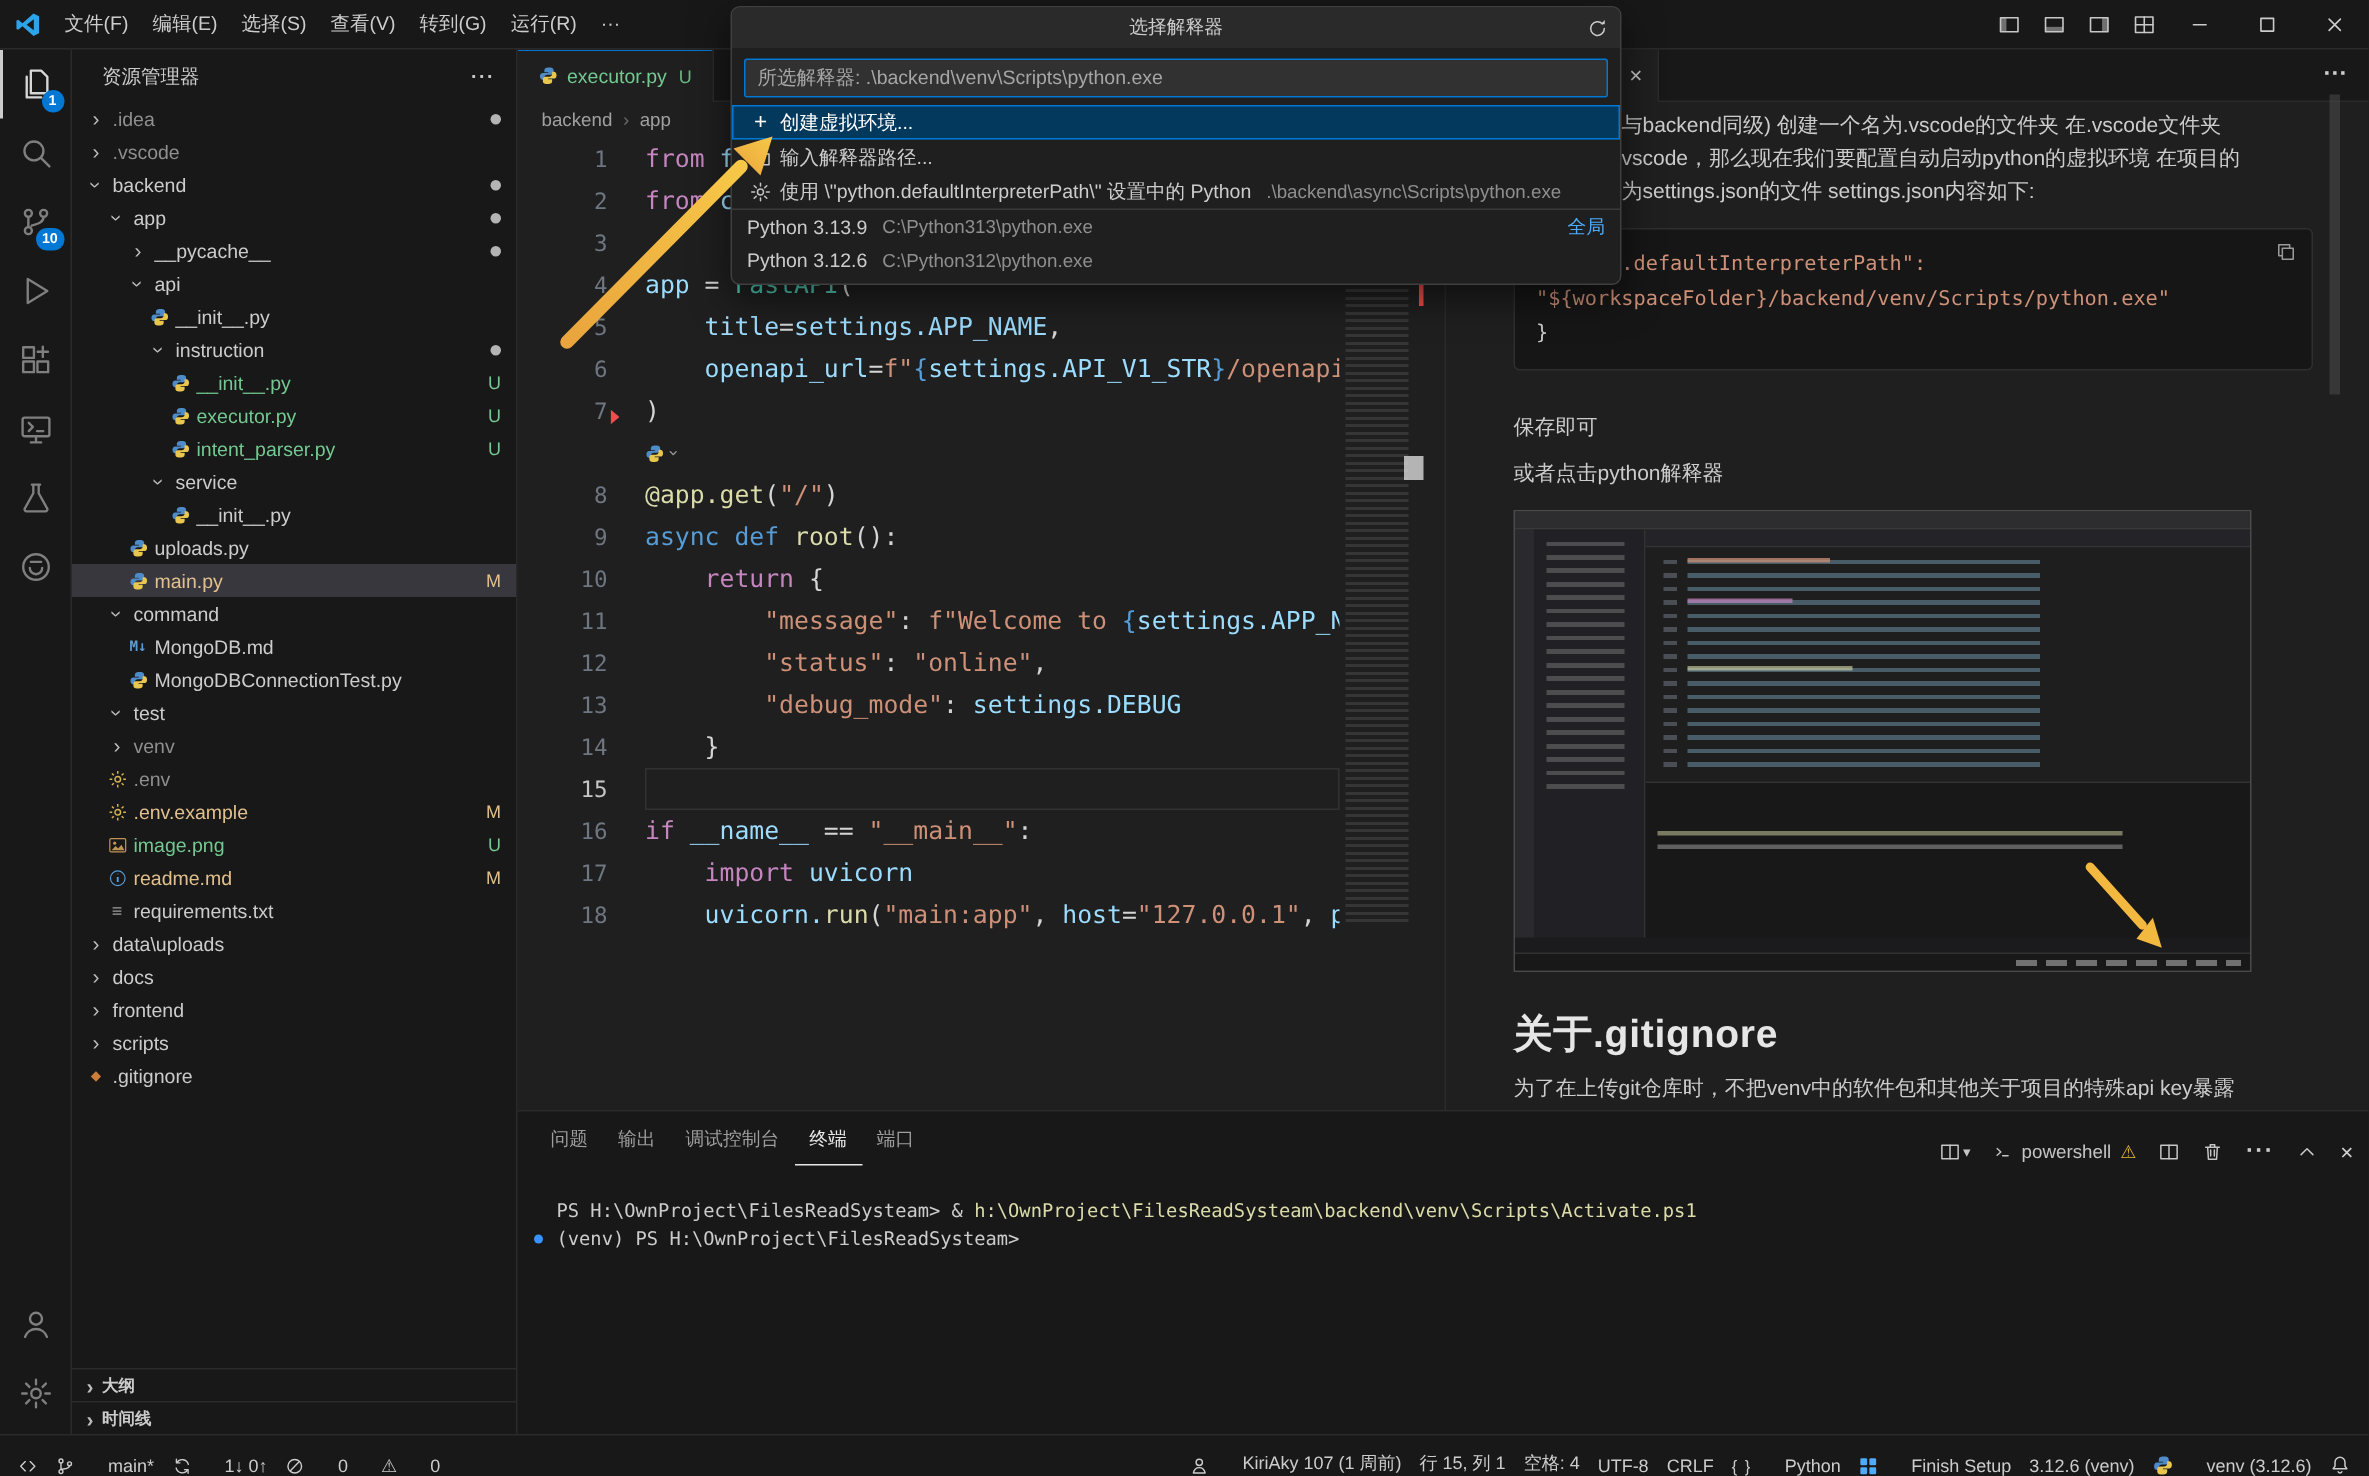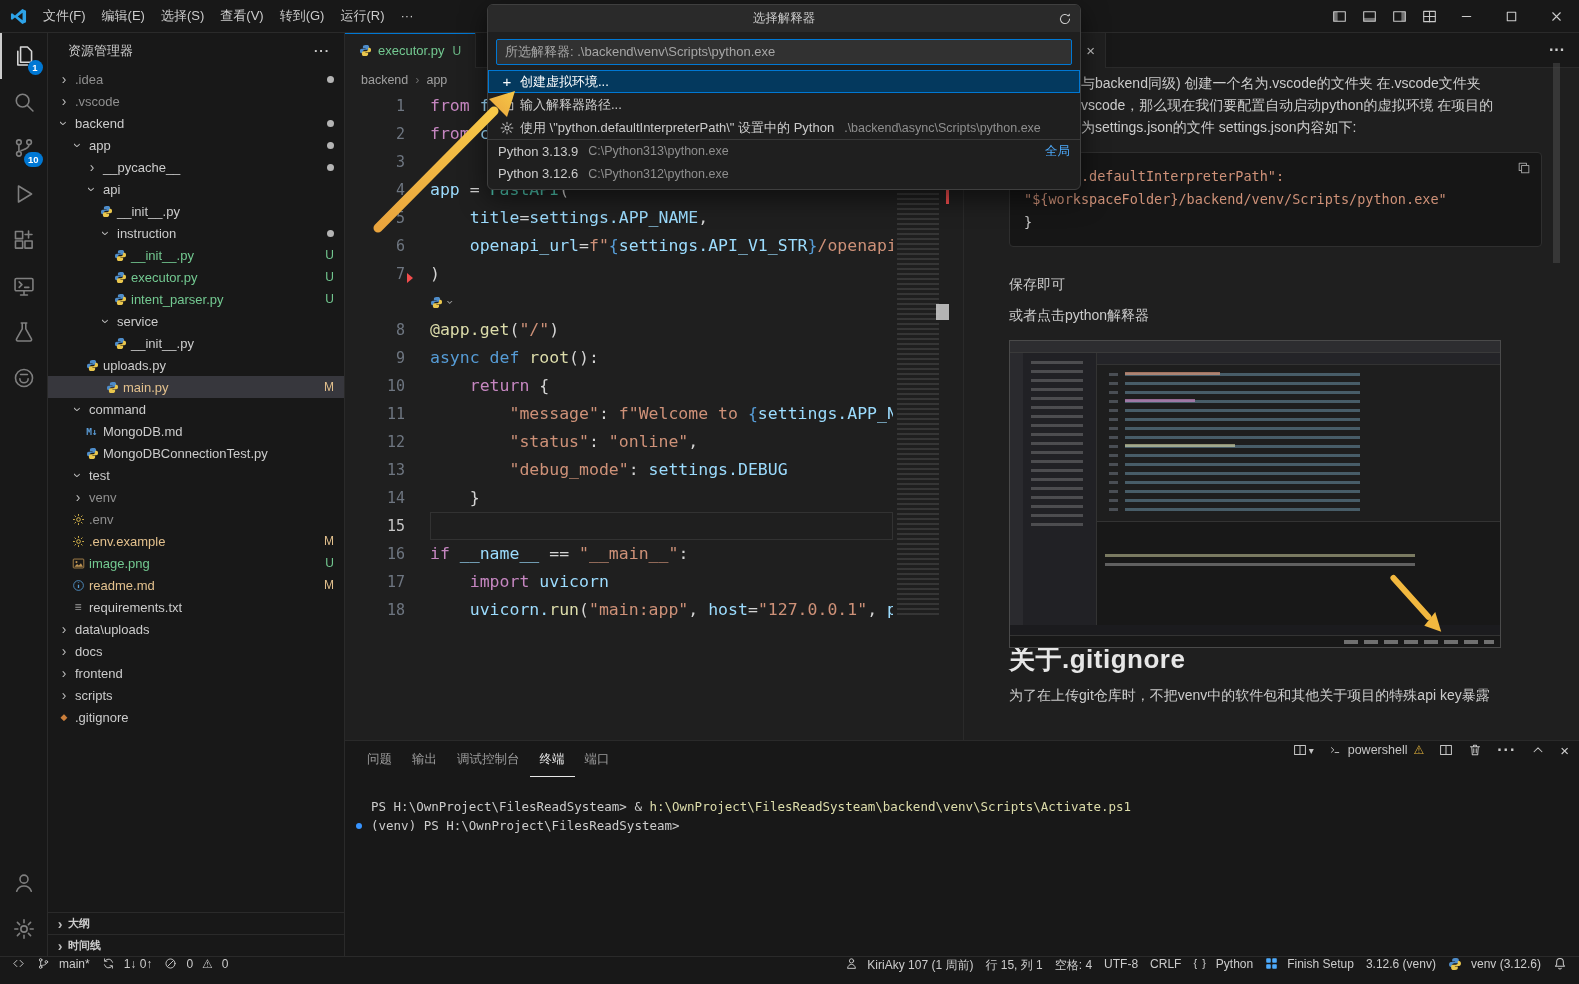--- a/index.html
+++ b/index.html
@@ -92,46 +92,46 @@
 .sh-code::before{content:"";position:absolute;left:28px;top:8px;width:235px;height:140px;background:repeating-linear-gradient(180deg,rgba(156,220,254,.33) 0 3px,transparent 3px 9px)}
 .sh-code::after{content:"";position:absolute;left:12px;top:8px;width:9px;height:140px;background:repeating-linear-gradient(180deg,rgba(110,118,129,.55) 0 3px,transparent 3px 9px)}
 .sh-b1{position:absolute;left:115px;top:31px;width:95px;height:3px;background:rgba(206,145,120,.75)}
 .sh-b2{position:absolute;left:115px;top:58px;width:70px;height:3px;background:rgba(197,134,192,.7)}
 .sh-b3{position:absolute;left:115px;top:103px;width:110px;height:3px;background:rgba(220,220,170,.6)}
 .sh-term{position:absolute;left:87px;right:0;bottom:22px;height:104px;background:#181818;border-top:1px solid #333}
 .sh-term::before{content:"";position:absolute;left:8px;top:32px;width:310px;height:3px;background:rgba(220,220,170,.5);box-shadow:0 9px 0 rgba(204,204,204,.4)}
 .sh-status{position:absolute;left:0;right:0;bottom:0;height:12px;background:#181818;border-top:1px solid #333}
 .sh-status::before{content:"";position:absolute;right:6px;top:4px;width:150px;height:4px;background:repeating-linear-gradient(90deg,rgba(200,200,200,.5) 0 14px,transparent 14px 20px)}
 .sh-arrow{position:absolute;inset:0;pointer-events:none}
-.pv-h2{font-size:26px;font-weight:700;color:#e6e6e6;letter-spacing:.5px}
+.pv-h2{margin-top:30px;font-size:26px;font-weight:700;color:#e6e6e6;letter-spacing:.5px}
 .pv-tail{margin-top:14px;white-space:nowrap}
 .pv-scroll{position:absolute;left:589px;top:30px;width:7px;height:200px;background:#4b4b4b;opacity:.55}
 
 
 .panel{position:absolute;left:345px;top:740px;width:1234px;height:216px;background:#181818;border-top:1px solid #2a2a2a;z-index:3}
-.panel-head{height:36px;display:flex;align-items:flex-start;padding:0 10px 0 12px}
+.panel-head{height:36px;display:flex;align-items:flex-end;padding:0 10px 0 12px}
 .ptabs{display:flex;height:100%}
 .ptab{padding:0 10px;height:36px;line-height:36px;font-size:12.5px;color:#9d9d9d}
 .ptab.on{color:#e7e7e7;box-shadow:inset 0 -1px 0 #e7e7e7}
 .ptools{margin-left:auto;display:flex;align-items:center;gap:15px;color:#c5c5c5}
 .pt-grp{display:flex;align-items:center;gap:2px}
 .dd{font-size:10px;color:#c5c5c5}
 .psh{display:flex;align-items:center;gap:6px;font-size:12.5px}
 .warnc{color:#e9b73b;font-size:12px}
 .px{font-size:15px;color:#cfcfcf}
 .term{padding:20px 0 0 14px;font-family:"DejaVu Sans Mono",monospace;font-size:12.5px;line-height:19px;color:#ccc}
 .tline{position:relative;padding-left:12px;white-space:pre}
 .tdot2{position:absolute;left:-3px;top:7px;width:6px;height:6px;border-radius:50%;background:#3794ff}
 .tt-cmd{color:#dcdcaa}
 .tt-t{color:#cccccc}
 
 
 .statusbar{position:absolute;left:0;top:956px;width:1579px;height:28px;background:#181818;border-top:1px solid #2a2a2a;display:flex;align-items:center;justify-content:space-between;font-size:12px;color:#ccc;z-index:10;padding:0 6px}
 .sb-left,.sb-right{display:flex;align-items:center;height:100%}
-.sitem{display:flex;align-items:flex-start;gap:9px;padding:0 6px;height:100%;white-space:nowrap}
+.sitem{display:flex;align-items:flex-end;gap:22px;padding:0 6px;height:100%;white-space:nowrap}
 
 
 .quickpick{position:absolute;left:487px;top:4px;width:594px;background:#1f1f1f;border:1px solid #3f3f3f;border-radius:6px;box-shadow:0 8px 26px rgba(0,0,0,.55);z-index:40;overflow:hidden}
 .qp-title{height:27px;background:#2a2a2a;display:flex;align-items:center;justify-content:center;position:relative;font-size:12.5px;color:#ccc}
 .qp-refresh{position:absolute;right:8px;top:0;height:100%;display:flex;align-items:center;color:#ccc}
 .qp-inputwrap{padding:7px 8px 5px}
 .qp-input{height:26px;line-height:24px;background:#313131;border:1px solid #0078d4;border-radius:2px;padding:0 8px;font-size:13px;color:#a6a6a6;white-space:pre;overflow:hidden}
 .qp-list{padding-bottom:4px}
 .qrow{height:23px;display:flex;align-items:center;padding:0 10px;font-size:13px;color:#ccc}
 .qrow .icn{width:18px;margin-right:4px;color:#c5c5c5}
@@ -389,21 +389,21 @@
         </div>
         <div class="trow" style="padding-left:36px">
           <span class="ficon icn">
             <svg width="13" height="13" viewBox="0 0 16 16">
               <path d="M7.9 1.2c-2 0-3.1.9-3.1 2.3v1.6h3.3v.6H3.4C2 5.7 1.2 6.8 1.2 8.5S2 11.3 3.4 11.3h1.4V9.5c0-1.3 1.1-2.3 2.4-2.3h3.3c1.1 0 1.9-.9 1.9-2V3.5c0-1.5-1.2-2.3-2.7-2.3z" fill="#4e8cc9"></path>
               <path d="M8.1 14.8c2 0 3.1-.9 3.1-2.3v-1.6H7.9v-.6h4.7c1.4 0 2.2-1.1 2.2-2.8s-.8-2.8-2.2-2.8h-1.4v1.8c0 1.3-1.1 2.3-2.4 2.3H5.5c-1.1 0-1.9.9-1.9 2v1.7c0 1.5 1.2 2.3 2.7 2.3z" fill="#e9c64d"></path>
             </svg>
           </span>
           <span class="tlabel">uploads.py</span>
         </div>
-        <div class="trow sel" style="padding-left:56px">
+        <div class="trow sel" style="padding-left:36px">
           <span class="ficon icn">
             <svg width="13" height="13" viewBox="0 0 16 16">
               <path d="M7.9 1.2c-2 0-3.1.9-3.1 2.3v1.6h3.3v.6H3.4C2 5.7 1.2 6.8 1.2 8.5S2 11.3 3.4 11.3h1.4V9.5c0-1.3 1.1-2.3 2.4-2.3h3.3c1.1 0 1.9-.9 1.9-2V3.5c0-1.5-1.2-2.3-2.7-2.3z" fill="#4e8cc9"></path>
               <path d="M8.1 14.8c2 0 3.1-.9 3.1-2.3v-1.6H7.9v-.6h4.7c1.4 0 2.2-1.1 2.2-2.8s-.8-2.8-2.2-2.8h-1.4v1.8c0 1.3-1.1 2.3-2.4 2.3H5.5c-1.1 0-1.9.9-1.9 2v1.7c0 1.5 1.2 2.3 2.7 2.3z" fill="#e9c64d"></path>
             </svg>
           </span>
           <span class="tlabel" style="color:#e2c08d">main.py</span>
           <span class="tbadge" style="color:#e2c08d">M</span>
         </div>
         <div class="trow" style="padding-left:22px">

